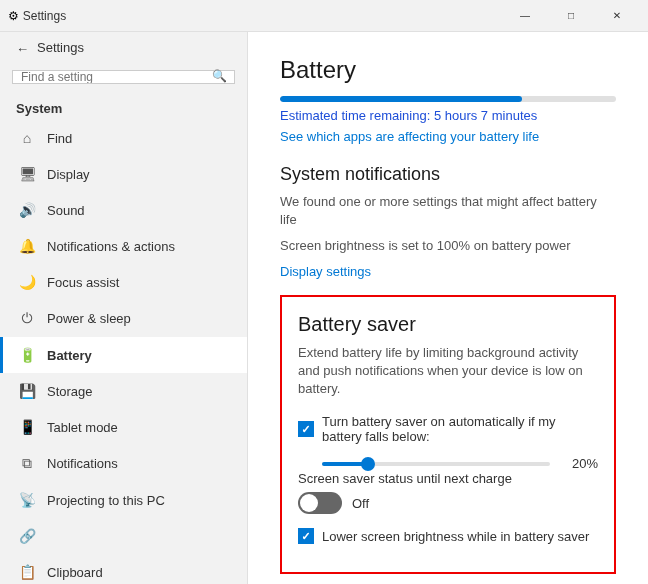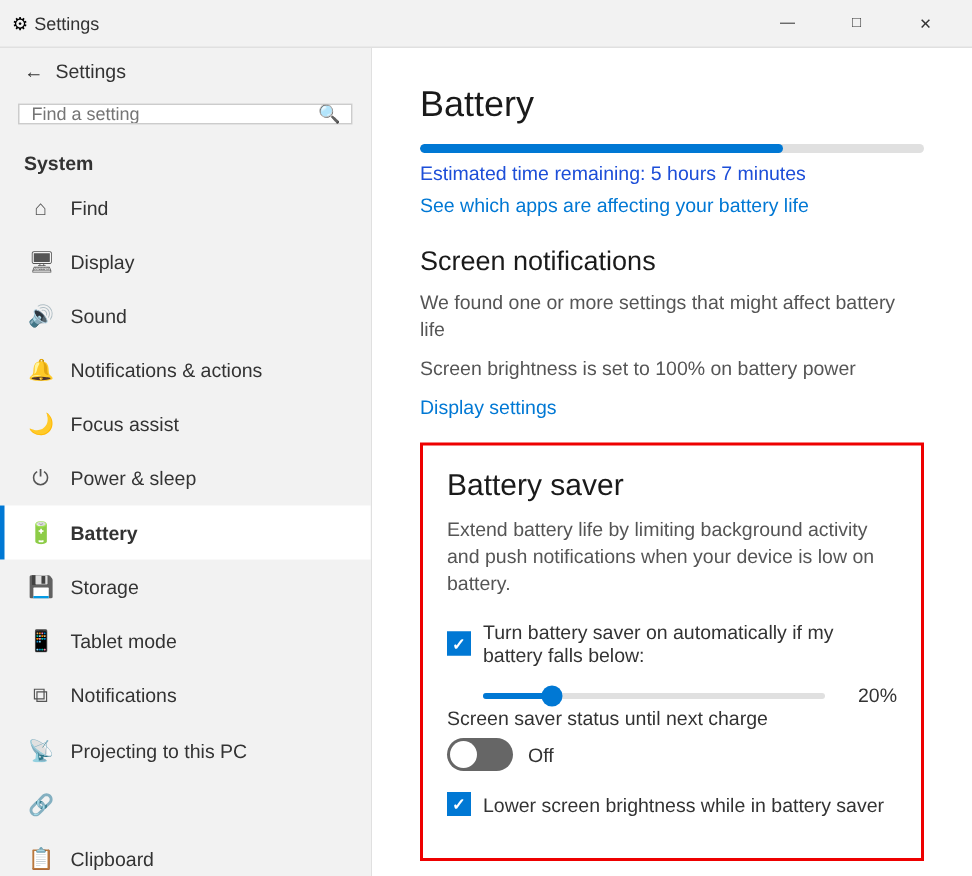--- a/index.html
+++ b/index.html
@@ -387,21 +387,21 @@
       <div class="page-title">Battery</div>
 
       <div class="battery-bar-container">
         <div class="battery-bar">
           <div class="battery-bar-fill" style="width: 72%;"></div>
         </div>
       </div>
       <div class="battery-time">Estimated time remaining: 5 hours 7 minutes</div>
       <a class="battery-link">See which apps are affecting your battery life</a>
 
-      <div class="section-title">Screen notifications</div>
+      <div class="section-title">System notifications</div>
       <div class="section-text">We found one or more settings that might affect battery life</div>
       <div class="section-text">Screen brightness is set to 100% on battery power</div>
       <a class="display-link">Display settings</a>
 
       <div class="battery-saver-box">
         <div class="battery-saver-title">Battery saver</div>
         <div class="battery-saver-desc">Extend battery life by limiting background activity and push notifications when your device is low on battery.</div>
 
         <div class="checkbox-row">
           <div class="checkbox-box">

